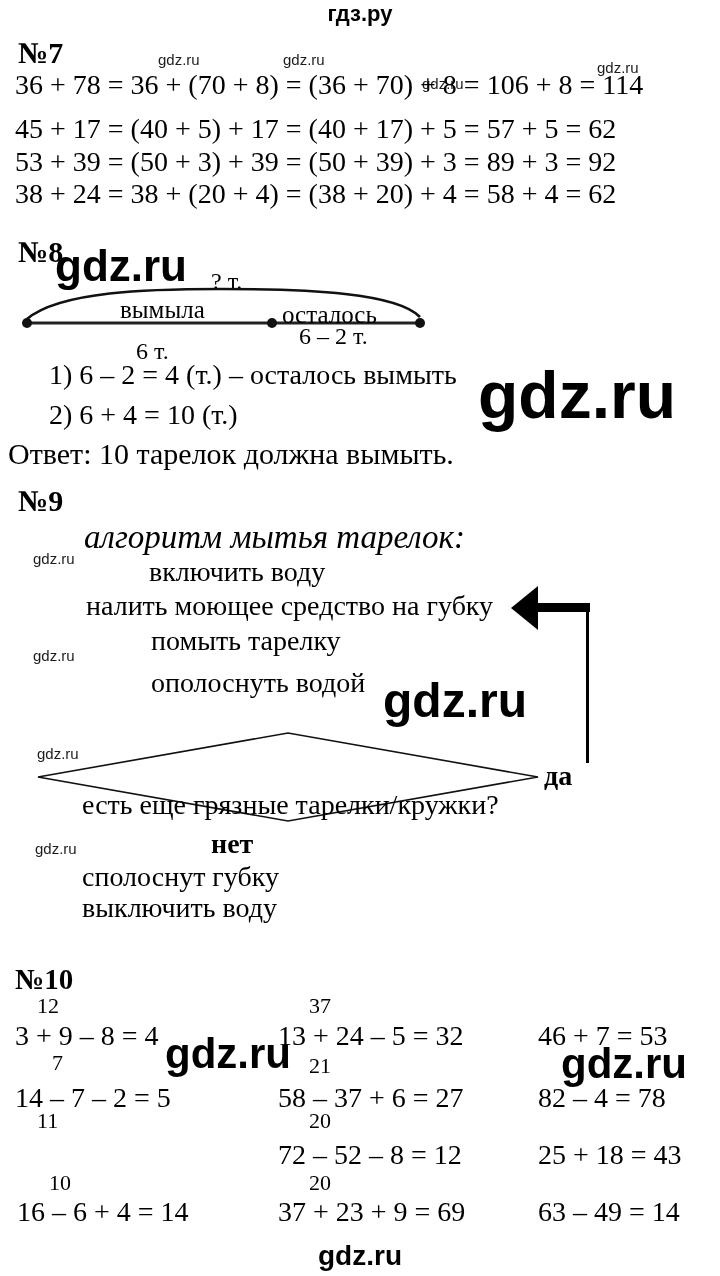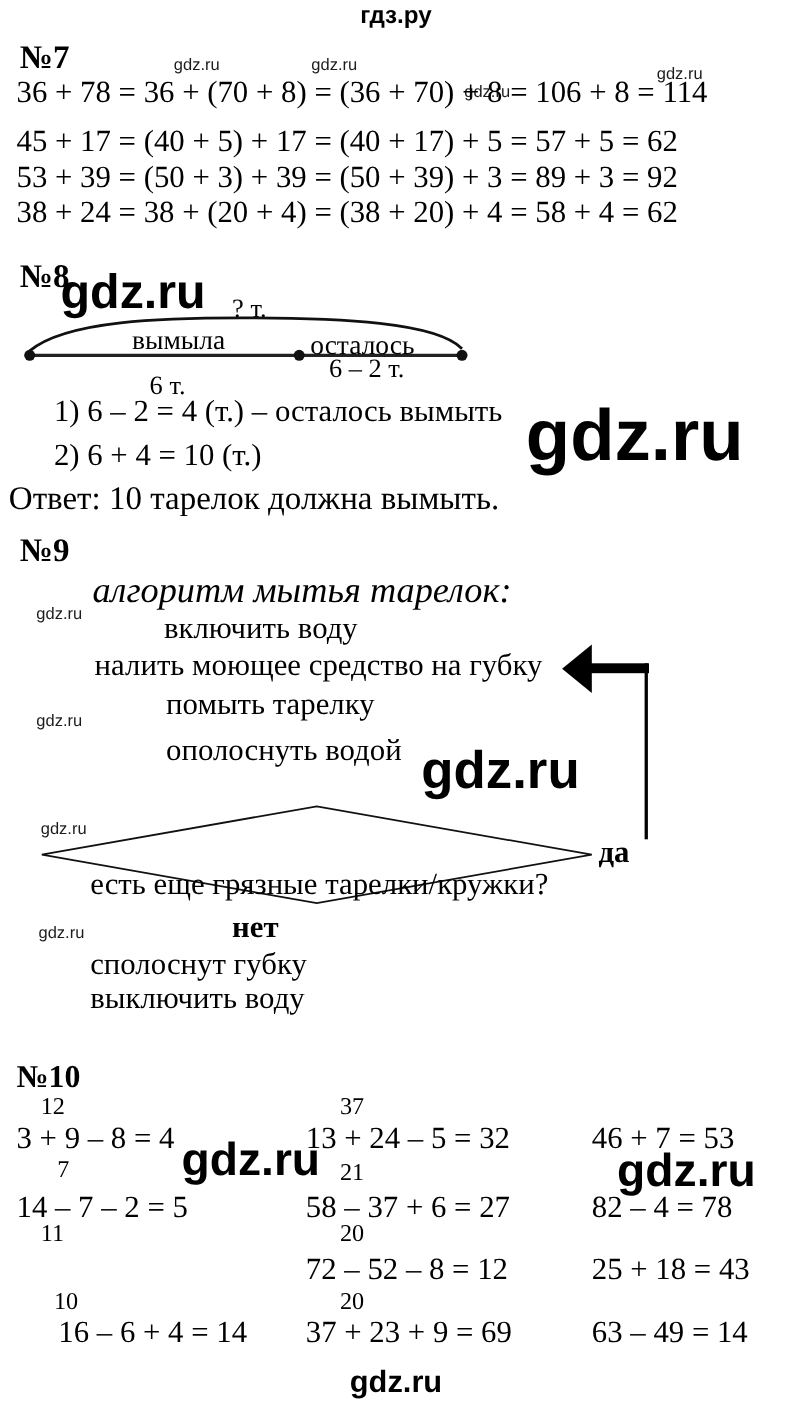--- a/index.html
+++ b/index.html
@@ -115,19 +115,19 @@
   <div class="abs eq" style="left:278px;top:1083px;">58 – 37 + 6 = 27</div>
   <div class="abs eq" style="left:538px;top:1083px;">82 – 4 = 78</div>
 
   <div class="abs carry" style="left:37px;top:1110px;">11</div>
   <div class="abs carry" style="left:309px;top:1110px;">20</div>
   <div class="abs eq" style="left:278px;top:1140px;text-align:right;">72 – 52 – 8 = 12</div>
   <div class="abs eq" style="left:538px;top:1140px;">25 + 18 = 43</div>
 
   <div class="abs carry" style="left:49px;top:1172px;">10</div>
   <div class="abs carry" style="left:309px;top:1172px;">20</div>
-  <div class="abs eq" style="left:17px;top:1197px;margin-left:36px;">16 – 6 + 4 = 14</div>
+  <div class="abs eq" style="left:17px;top:1197px;">16 – 6 + 4 = 14</div>
   <div class="abs eq" style="left:278px;top:1197px;">37 + 23 + 9 = 69</div>
   <div class="abs eq" style="left:538px;top:1197px;text-align:center;">63 – 49 = 14</div>
 
   <div class="abs wm" style="left:50%;top:1242px;transform:translateX(-50%);font-size:28px;">gdz.ru</div>
 
 </div>
 
 </body></html>

